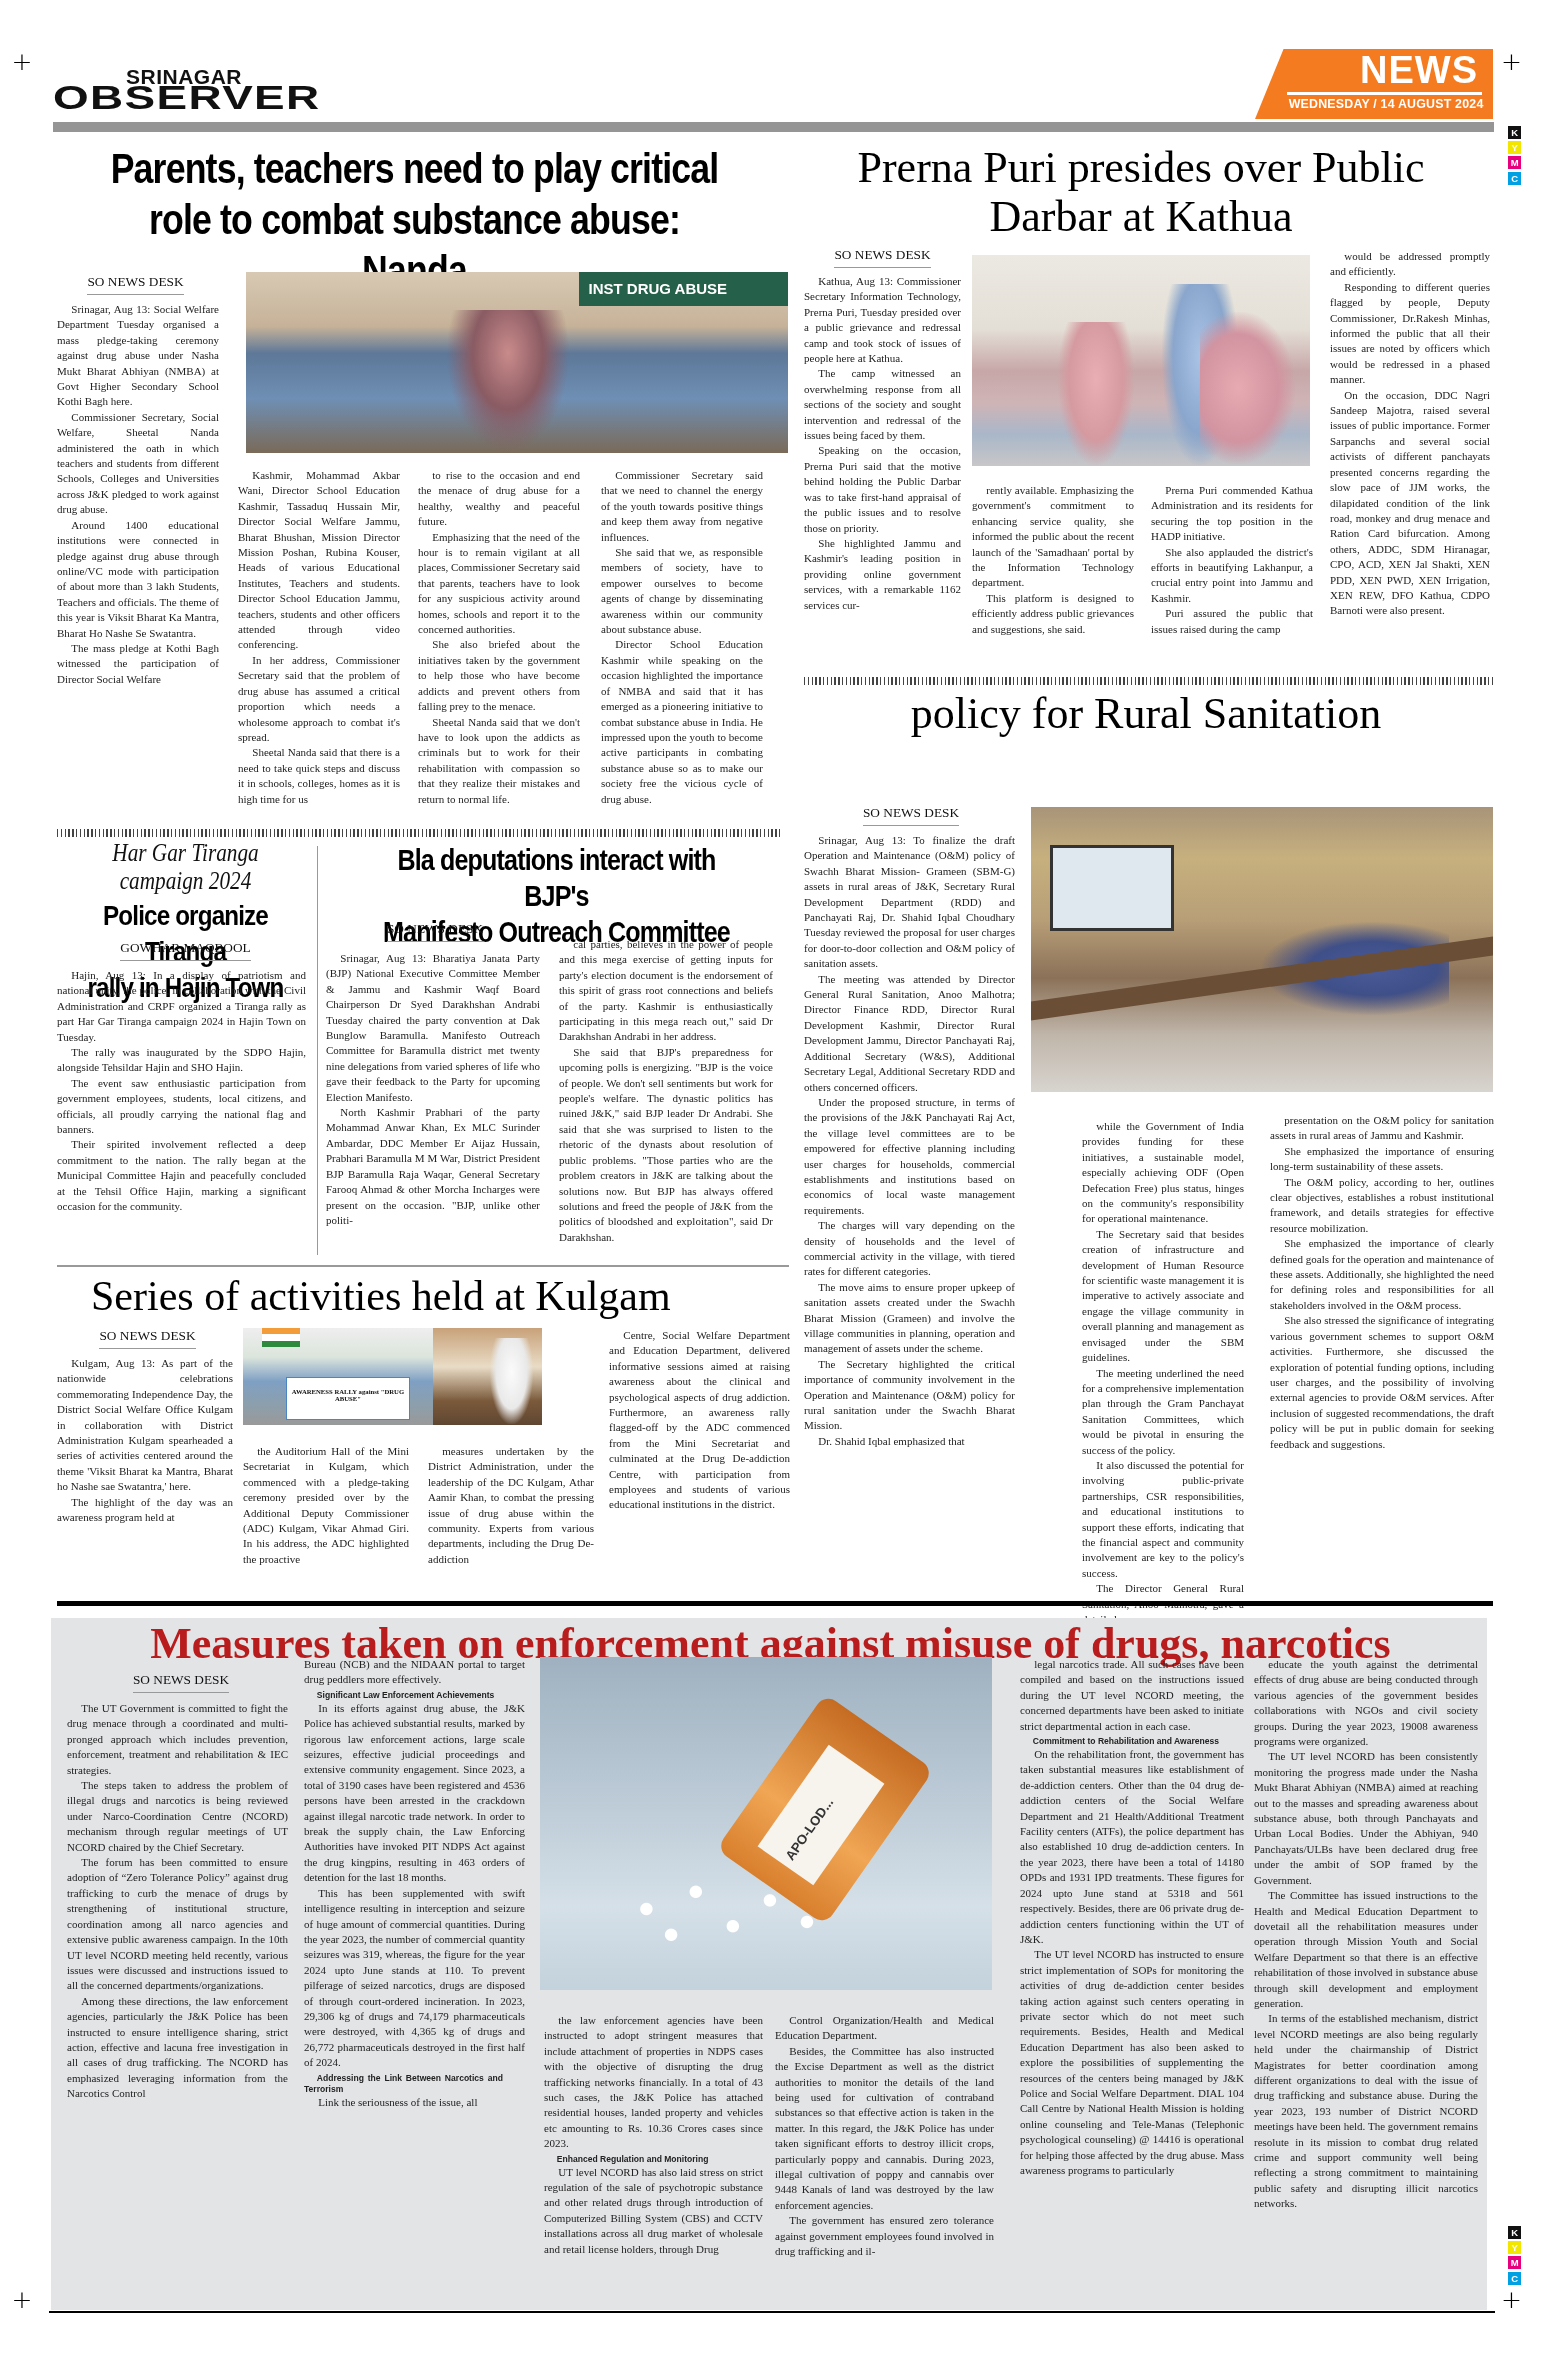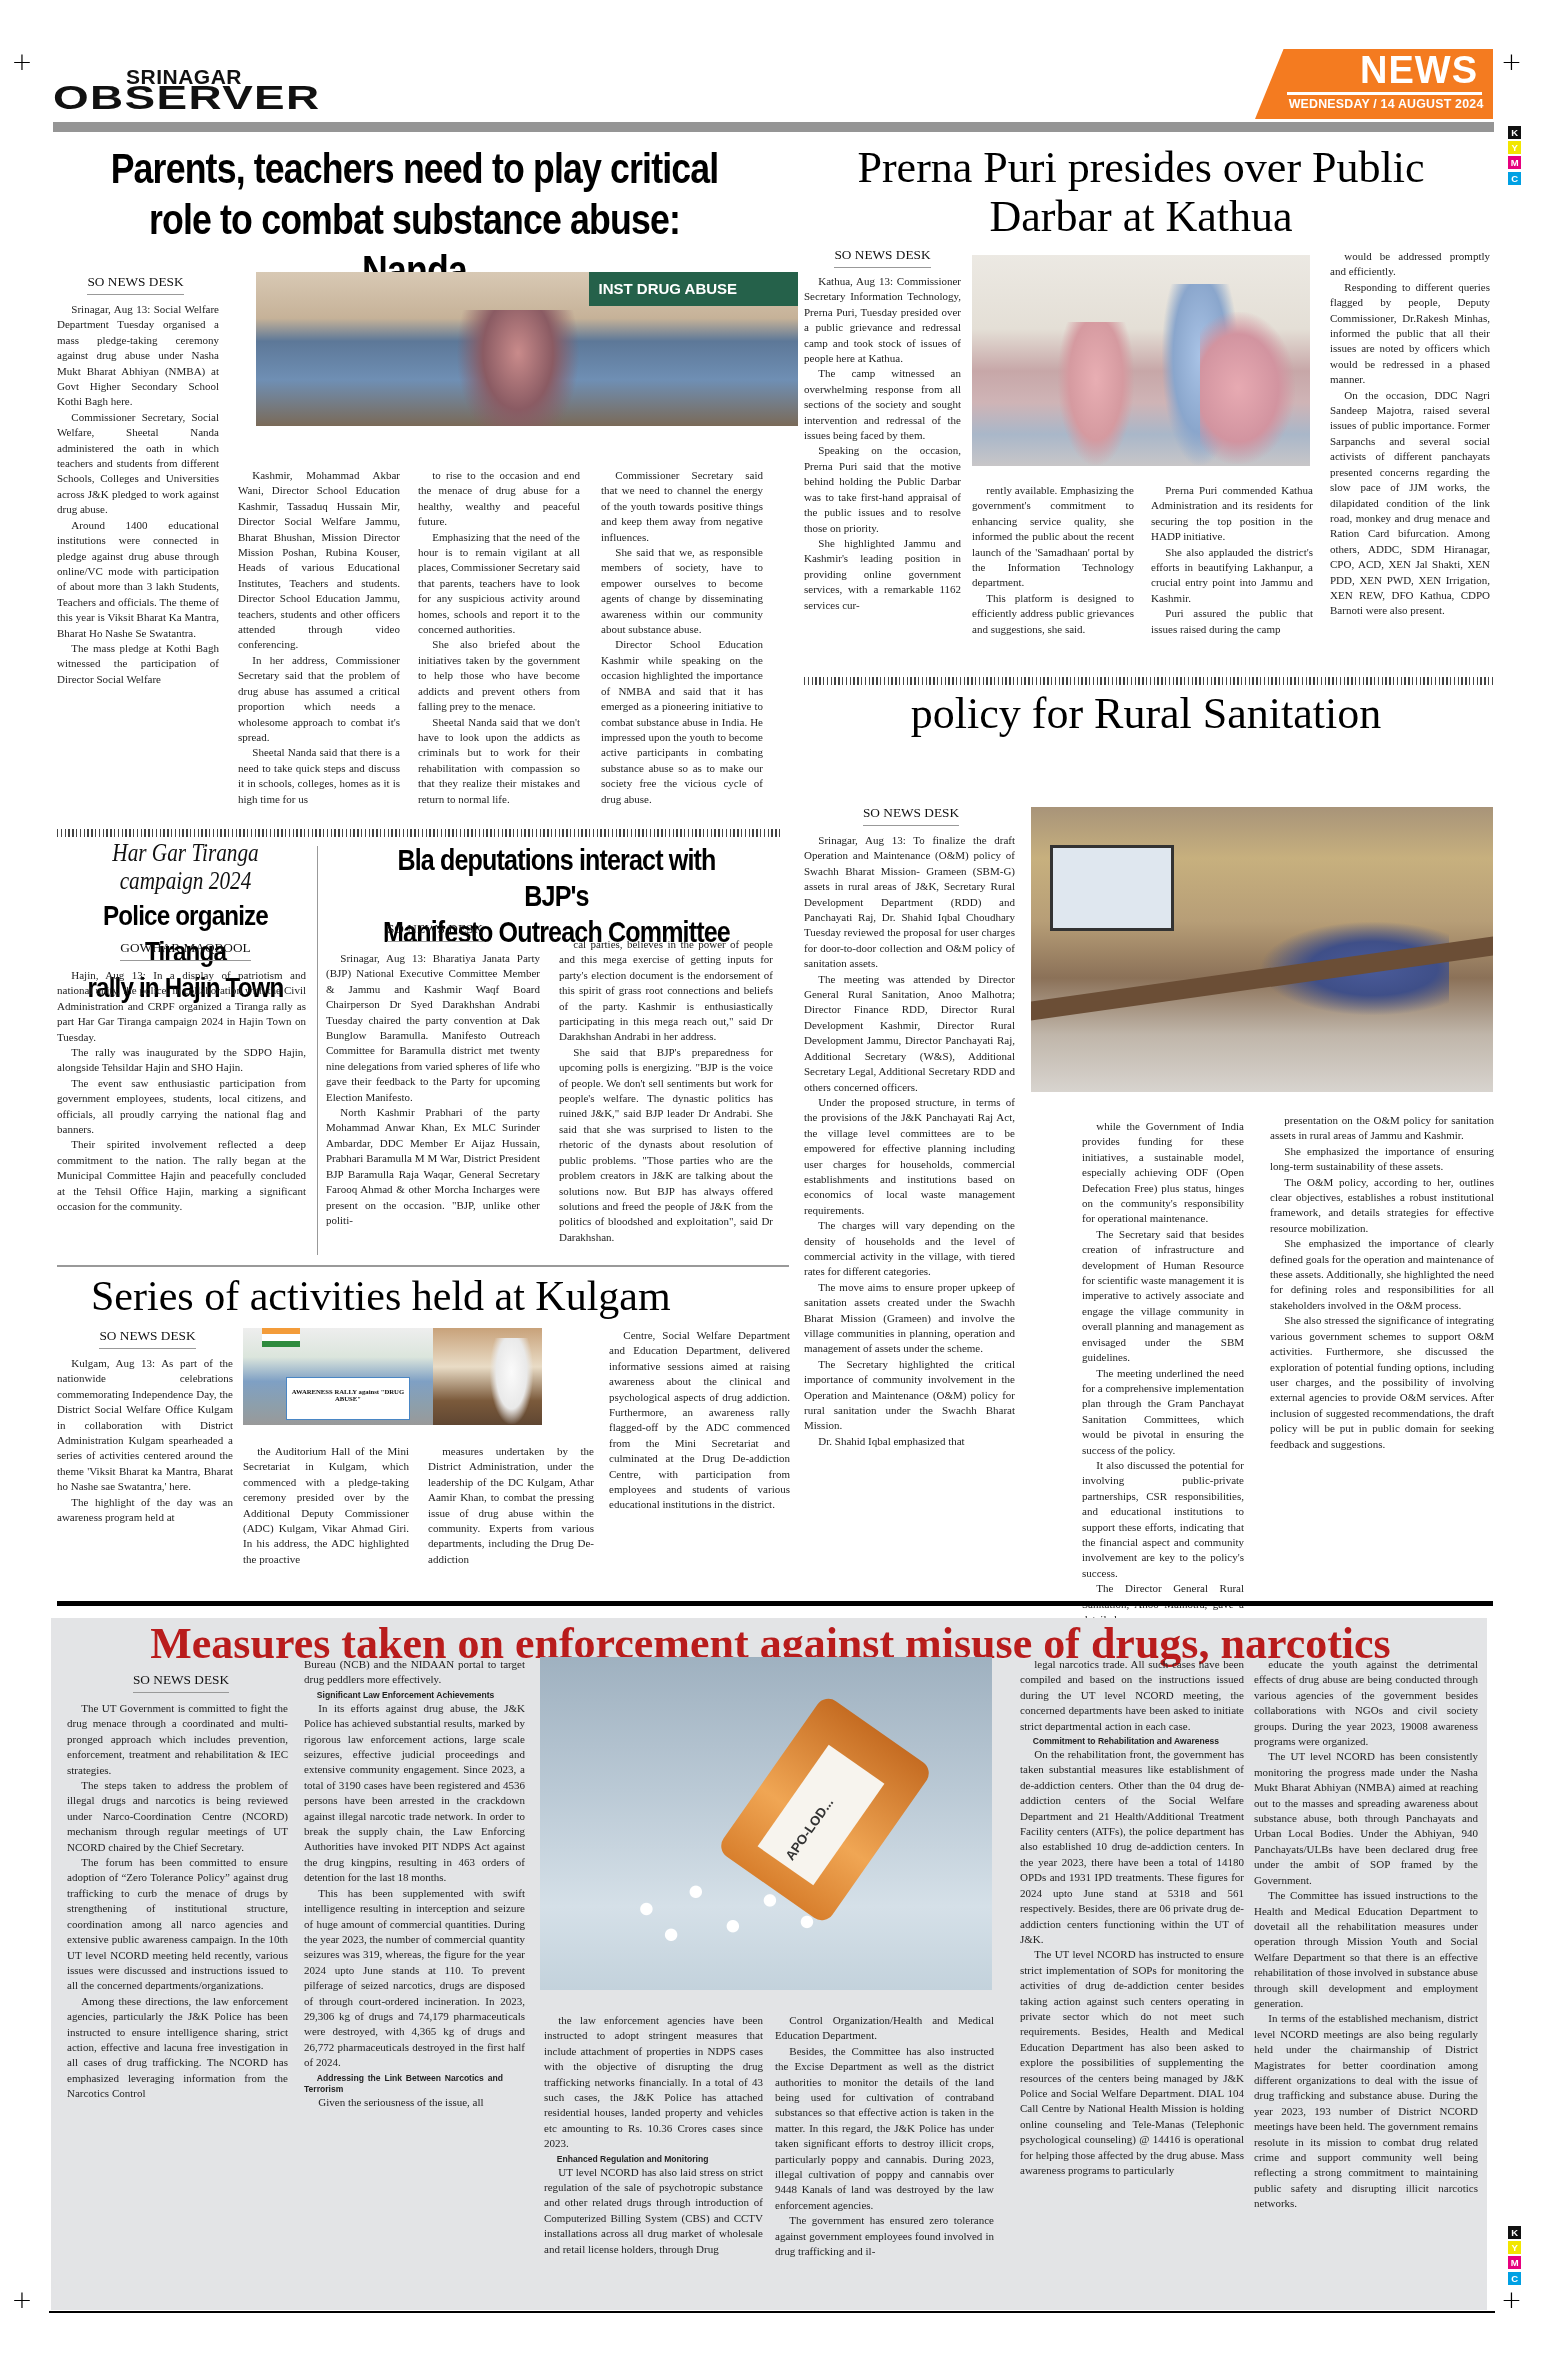--- a/index.html
+++ b/index.html
@@ -62,21 +62,21 @@
   <div class="h-sans" style="font-size:42px;line-height:51px">Parents, teachers need to play critical</div>
   <div class="h-sans" style="font-size:42px;line-height:51px">role to combat substance abuse: Nanda</div>
 </div>
 <div class="abs byline" style="left:57px;top:274px;width:157px"><span>SO NEWS DESK</span></div>
 <div class="col" style="left:57px;top:302px;width:162px;height:457px">
     <p>Srinagar, Aug 13: Social Welfare Department Tuesday organised a mass pledge-taking ceremony against drug abuse under Nasha Mukt Bharat Abhiyan (NMBA) at Govt Higher Secondary School Kothi Bagh here.</p>
     <p>Commissioner Secretary, Social Welfare, Sheetal Nanda administered the oath in which teachers and students from different Schools, Colleges and Universities across J&amp;K pledged to work against drug abuse.</p>
     <p>Around 1400 educational institutions were connected in pledge against drug abuse through online/VC mode with participation of about more than 3 lakh Students, Teachers and officials. The theme of this year is Viksit Bharat Ka Mantra, Bharat Ho Nashe Se Swatantra.</p>
     <p>The mass pledge at Kothi Bagh witnessed the participation of Director Social Welfare</p>
   </div>
-<div class="photo" style="left:256px;top:272px;width:542px;height:154px;background:linear-gradient(180deg,#d8c9b4 0%,#c6b298 30%,#5d7898 45%,#6f8fb4 70%,#7a6a58 100%)">
+<div class="photo" style="left:246px;top:272px;width:542px;height:181px;background:linear-gradient(180deg,#d8c9b4 0%,#c6b298 30%,#5d7898 45%,#6f8fb4 70%,#7a6a58 100%)">
   <div class="abs" style="right:0;top:0;width:209px;height:34px;background:#25614a;color:#fff;font:bold 15px 'Liberation Sans',sans-serif;padding:7.6px 9.5px">INST DRUG ABUSE</div>
   <div class="abs" style="left:200px;top:38px;width:124px;height:143px;background:radial-gradient(ellipse at 50% 30%,#c98b8b 0,#8a5b63 40%,transparent 70%)"></div>
 </div>
 <div class="col" style="left:238px;top:468px;width:162px;height:295px">
     <p>Kashmir, Mohammad Akbar Wani, Director School Education Kashmir, Tassaduq Hussain Mir, Director Social Welfare Jammu, Bharat Bhushan, Mission Director Mission Poshan, Rubina Kouser, Heads of various Educational Institutes, Teachers and students. Director School Education Jammu, teachers, students and other officers attended through video conferencing.</p>
     <p>In her address, Commissioner Secretary said that the problem of drug abuse has assumed a critical proportion which needs a wholesome approach to combat it's spread.</p>
     <p>Sheetal Nanda said that there is a need to take quick steps and discuss it in schools, colleges, homes as it is high time for us</p>
   </div>
 <div class="col" style="left:418px;top:468px;width:162px;height:295px">
     <p>to rise to the occasion and end the menace of drug abuse for a healthy, wealthy and peaceful future.</p>
@@ -225,21 +225,21 @@
 
 <div class="col" style="left:304px;top:1657px;width:221px;height:647px">
   <p style="text-indent:0">Bureau (NCB) and the NIDAAN portal to target drug peddlers more effectively.</p>
   <div class="sub">Significant Law Enforcement Achievements</div>
   <div>
       <p>In its efforts against drug abuse, the J&amp;K Police has achieved substantial results, marked by rigorous law enforcement actions, large scale seizures, effective judicial proceedings and extensive community engagement. Since 2023, a total of 3190 cases have been registered and 4536 persons have been arrested in the crackdown against illegal narcotic trade network. In order to break the supply chain, the Law Enforcing Authorities have invoked PIT NDPS Act against the drug kingpins, resulting in 463 orders of detention for the last 18 months.</p>
       <p>This has been supplemented with swift intelligence resulting in interception and seizure of huge amount of commercial quantities. During the year 2023, the number of commercial quantity seizures was 319, whereas, the figure for the year 2024 upto June stands at 110. To prevent pilferage of seized narcotics, drugs are disposed of through court-ordered incineration. In 2023, 29,306 kg of drugs and 74,179 pharmaceuticals were destroyed, with 4,365 kg of drugs and 26,772 pharmaceuticals destroyed in the first half of 2024.</p>
     </div>
   <div class="sub">Addressing the Link Between Narcotics and Terrorism</div>
   <div>
-      <p>Given the seriousness of the issue, all</p>
+      <p>Link the seriousness of the issue, all</p>
     </div>
 </div>
 
 <div class="photo" style="left:540px;top:1657px;width:452px;height:333px;background:linear-gradient(180deg,#9fb1c0 0%,#bac9d5 40%,#d5e0e8 75%,#c3d2dc 100%)">
   <div class="abs" style="left:190px;top:86px;width:190px;height:133px;background:linear-gradient(90deg,#d87f2d,#f0a654 40%,#c56c22);border-radius:13.3px;transform:rotate(-55deg)"></div>
   <div class="abs" style="left:219px;top:124px;width:124px;height:68px;background:#f7f4ee;transform:rotate(-55deg);font:bold 13.3px 'Liberation Sans',sans-serif;color:#333;padding:25px 7.6px">APO-LOD...</div>
   <div class="abs" style="left:57px;top:209px;width:247px;height:86px;background:radial-gradient(circle at 20% 50%,#fff 0 5.7px,transparent 6.7px),radial-gradient(circle at 40% 30%,#fff 0 5.7px,transparent 6.7px),radial-gradient(circle at 55% 70%,#fff 0 5.7px,transparent 6.7px),radial-gradient(circle at 70% 40%,#fff 0 5.7px,transparent 6.7px),radial-gradient(circle at 85% 65%,#fff 0 5.7px,transparent 6.7px),radial-gradient(circle at 30% 80%,#fff 0 5.7px,transparent 6.7px)"></div>
 </div>
 
 <div class="col" style="left:544px;top:2013px;width:219px;height:295px">

